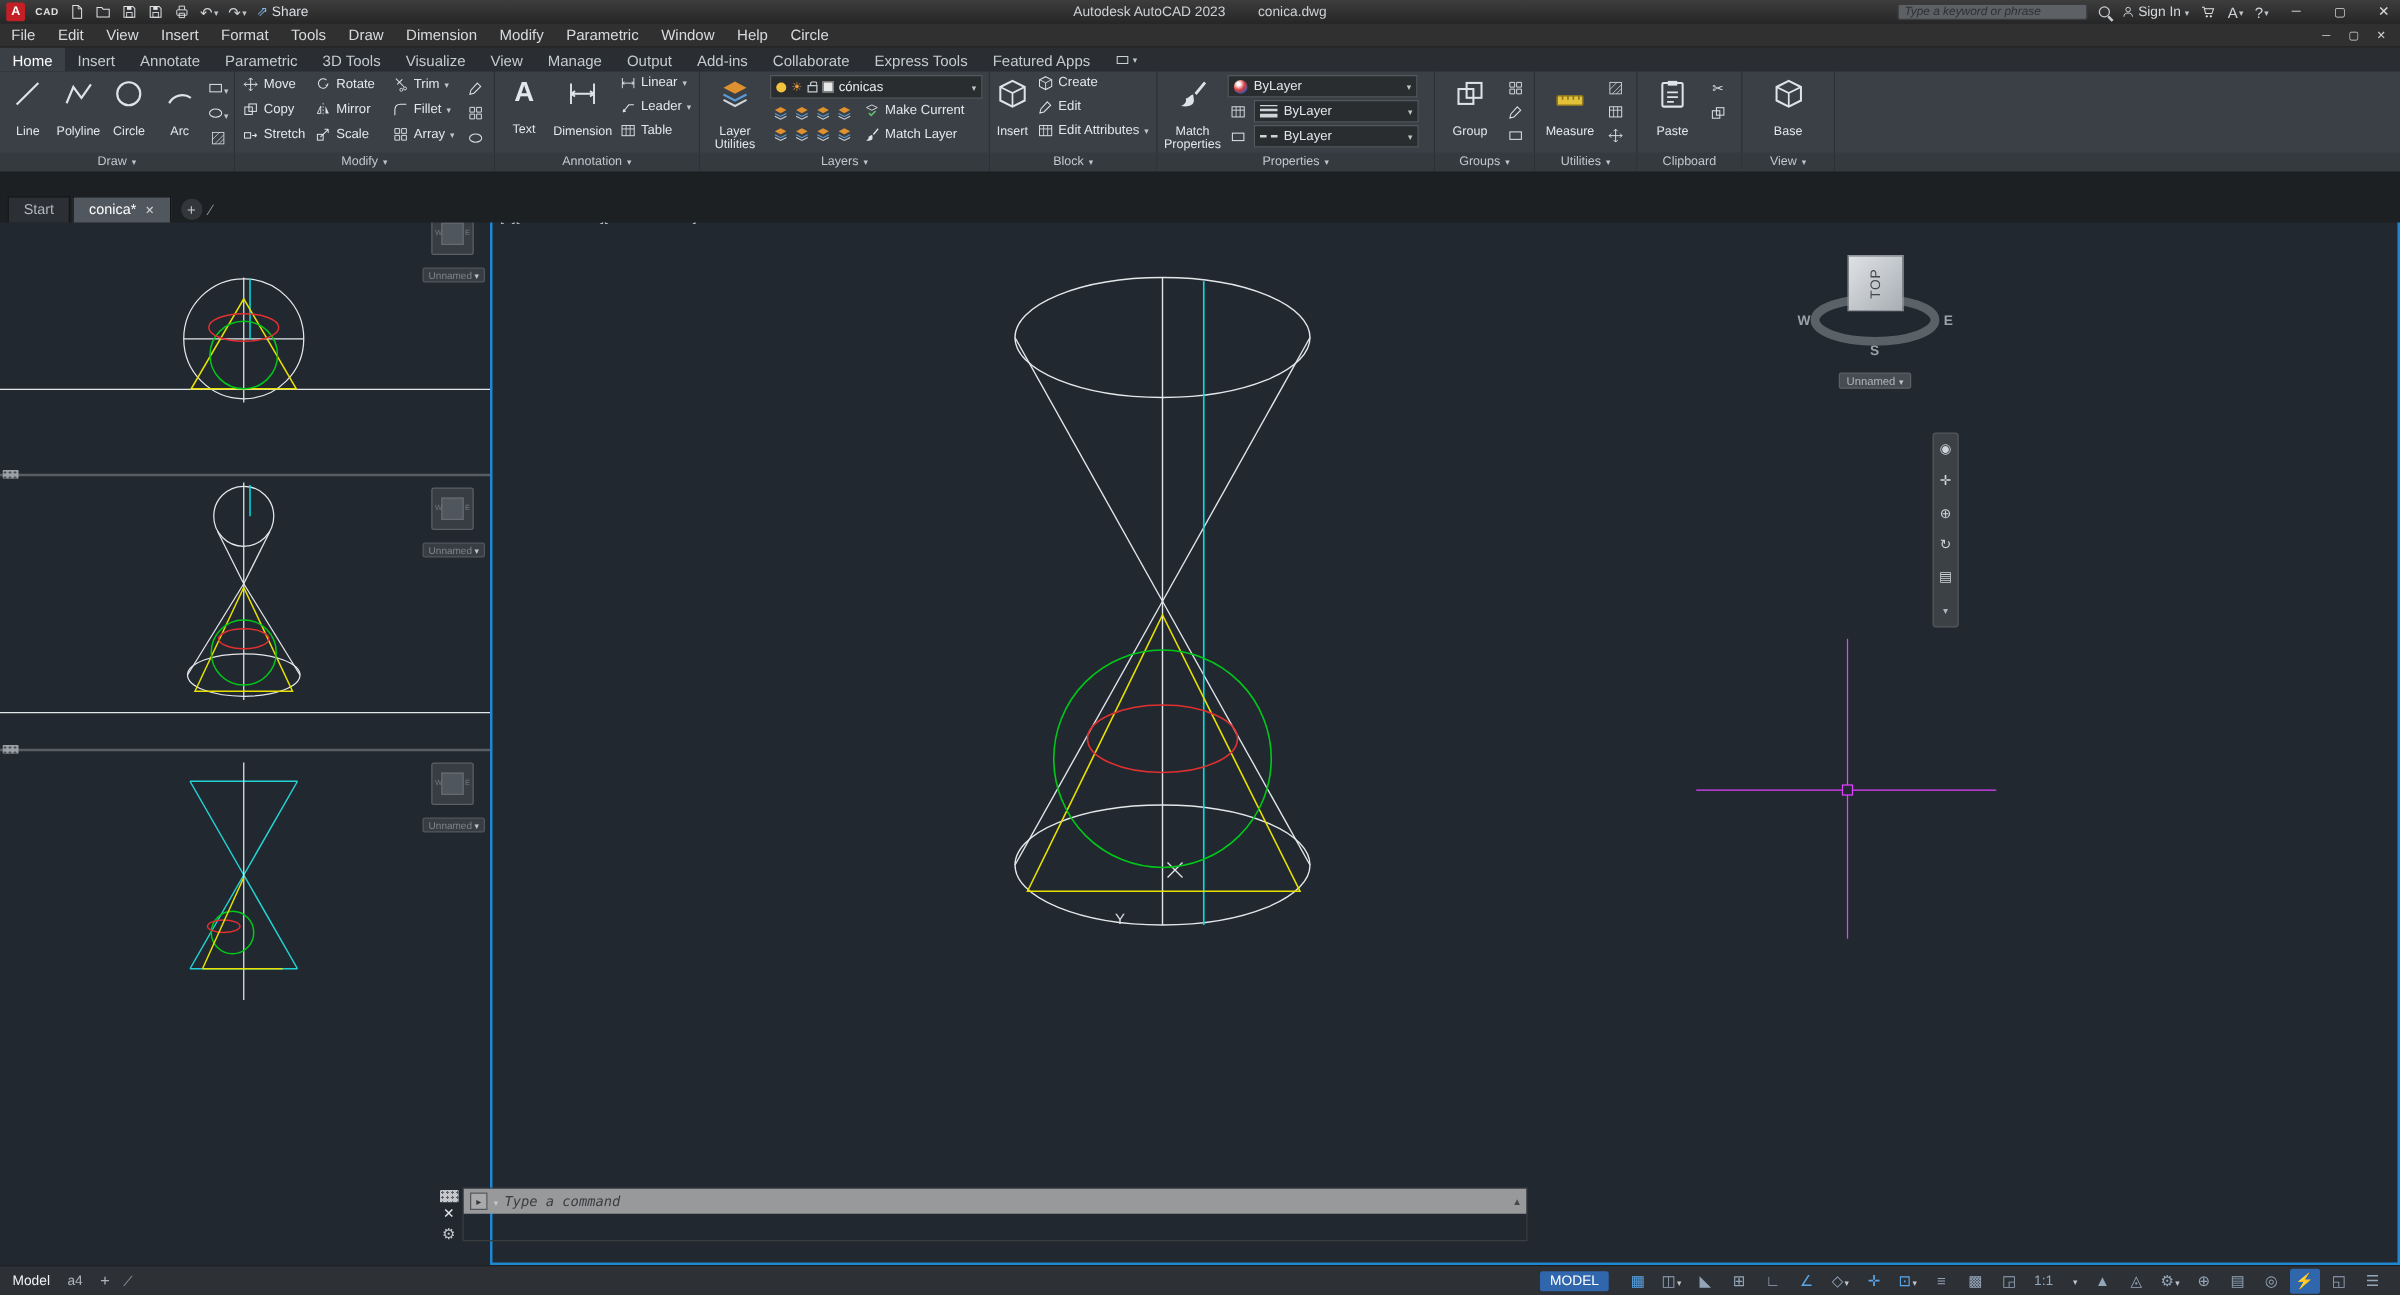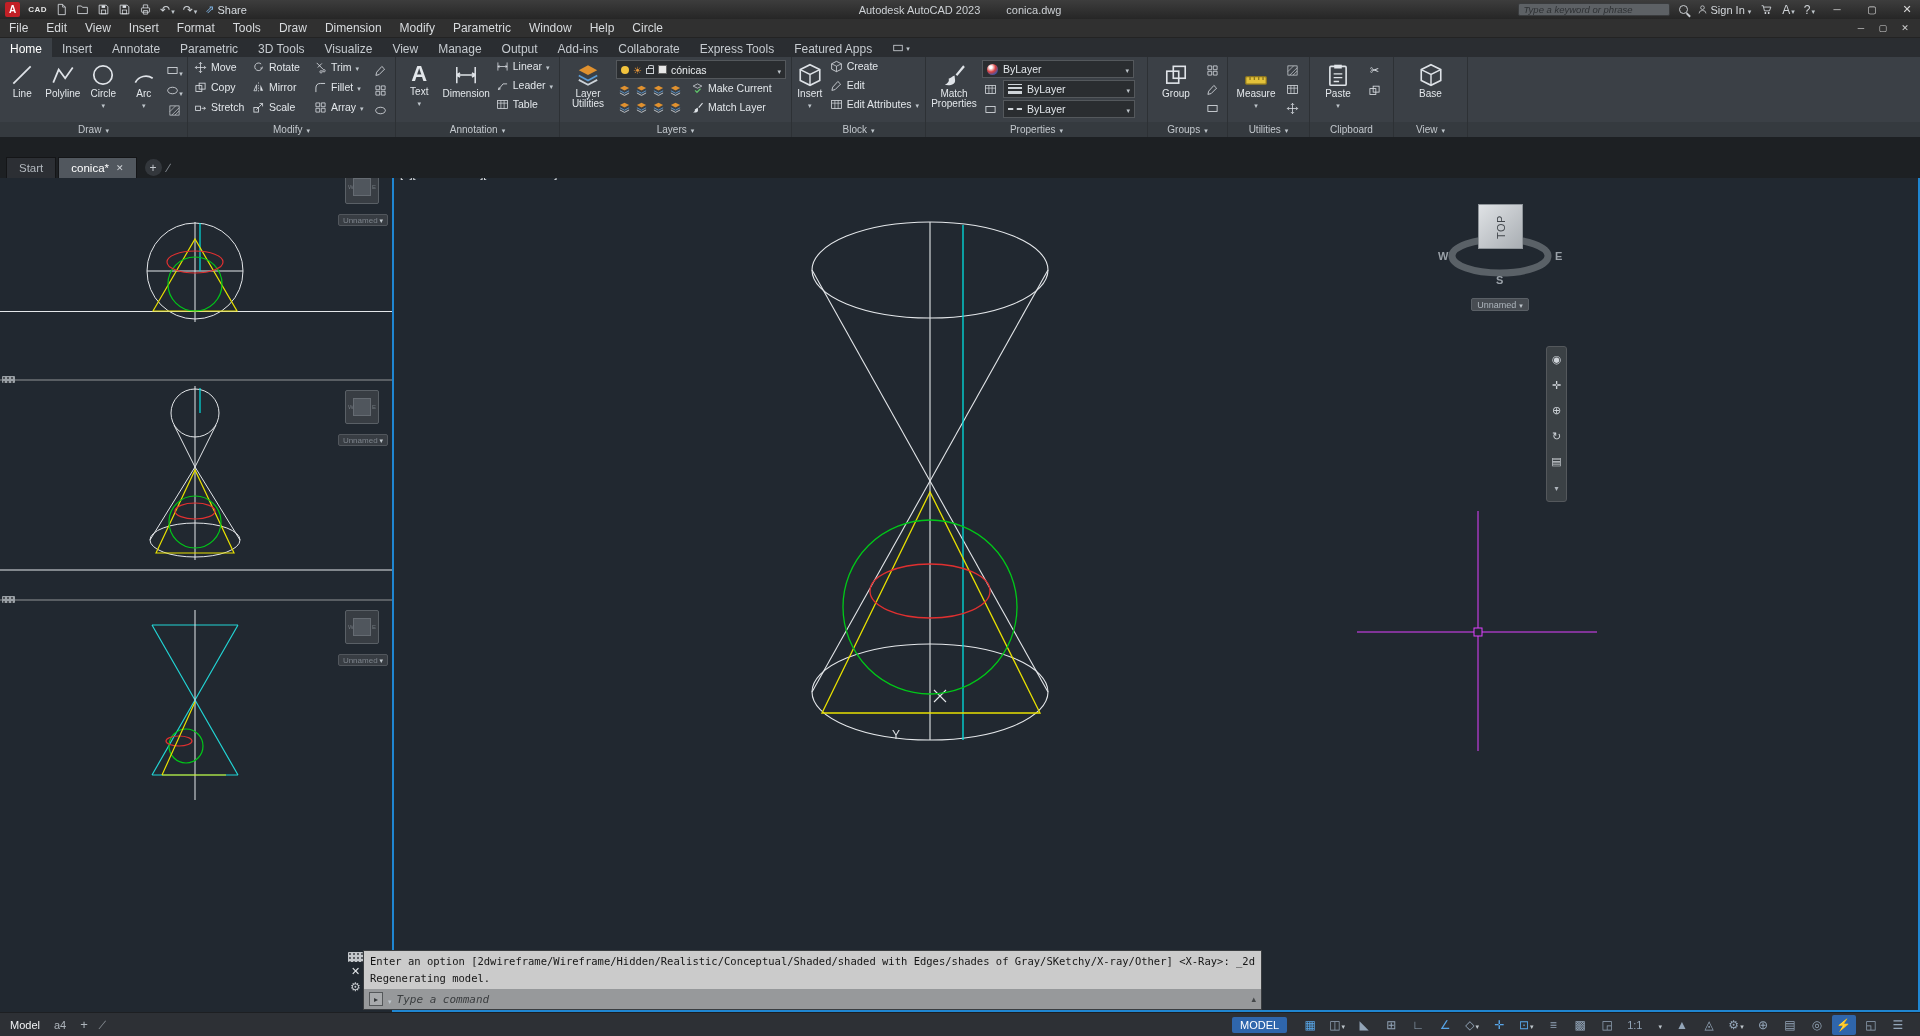--- a/index.html
+++ b/index.html
@@ -40,21 +40,21 @@
   .tabsrow{position:absolute;left:0;top:38px;width:1920px;height:19px;background:#2a2d31;display:flex;align-items:stretch;font-size:12px;color:#c6cbd0;z-index:38}
   .rtab{padding:2px 10px 0;display:flex;align-items:center}
   .rtab.active{background:#3b4046;color:#fff}
   .tabtool{display:flex;align-items:center;gap:2px;margin-left:10px;color:#c6cbd0;font-size:10px}
 
   
   .ribbon{position:absolute;left:0;top:57px;width:1920px;height:80px;background:#3b4046;display:flex;z-index:37}
   .panel{height:80px;border-right:1px solid #2d3135;display:flex;flex-direction:column;flex:none}
   .pbody{flex:1;display:flex;align-items:flex-start;padding:3px 4px 0;gap:4px}
   .plabel{height:15px;display:flex;align-items:center;justify-content:center;gap:4px;font-size:10px;color:#c3c8cd;background:#353a3f}
-  .bigbtn{width:48px;height:62px;display:flex;flex-direction:column;align-items:center;gap:1px;font-size:10px;line-height:10px;color:#e3e7eb;text-align:center;padding-top:2px}
+  .bigbtn{width:48px;height:62px;display:flex;flex-direction:column;align-items:center;gap:13px;font-size:10px;line-height:10px;color:#e3e7eb;text-align:center;padding-top:2px}
   .bigbtn .ic{width:26px;height:26px;flex:none}
   .bigA::before{content:"A";font-size:22px;line-height:24px;font-weight:bold;color:#e3e7eb}
   .rowbtn{display:flex;align-items:flex-start;gap:4px;height:19px;font-size:10.5px;color:#e3e7eb;white-space:nowrap;padding:0 2px}
   .rowbtn .ic,.mini .ic{width:13px;height:13px}
   .mini{width:17px;height:17px;display:flex;align-items:center;justify-content:center}
   .mgrid{display:grid;grid-template-columns:58px 62px 60px 20px;grid-auto-rows:20px;align-items:center}
   .pcol{display:flex;flex-direction:column}
   .layer-dd{width:170px;height:19px;background:#2a2d30;border:1px solid #54585c;display:flex;align-items:center;gap:4px;padding:0 4px;font-size:10.5px;color:#eceff1}
   .bulb{width:8px;height:8px;border-radius:50%;background:#f2c33d;display:inline-block}
   .sun::before{content:"☀";color:#e8973a;font-size:10px}
@@ -991,24 +991,20 @@
       </div>
     </div>
 
     <div class="cmdpal">
       <div class="cmdgrip">
         <span class="grip"></span>
         <span class="cmdx ico-x"></span>
         <span class="cmdwrench ico-gear"></span>
       </div>
       <div class="cmdbody">
-        <div class="cmdhist">
-          <div>Enter an option [2dwireframe/Wireframe/Hidden/Realistic/Conceptual/Shaded/shaded with Edges/shades of Gray/SKetchy/X-ray/Other] &lt;X-Ray&gt;: _2d</div>
-          <div>Regenerating model.</div>
-        </div>
         <div class="cmdinput">
           <span class="cmdico">▸</span>
           <span class="caret" style="color:#45484a"></span>
           <span class="cmdprompt">Type a command</span>
           <span class="cmdscroll">▴</span>
         </div>
       </div>
     </div>
   </div>
 

